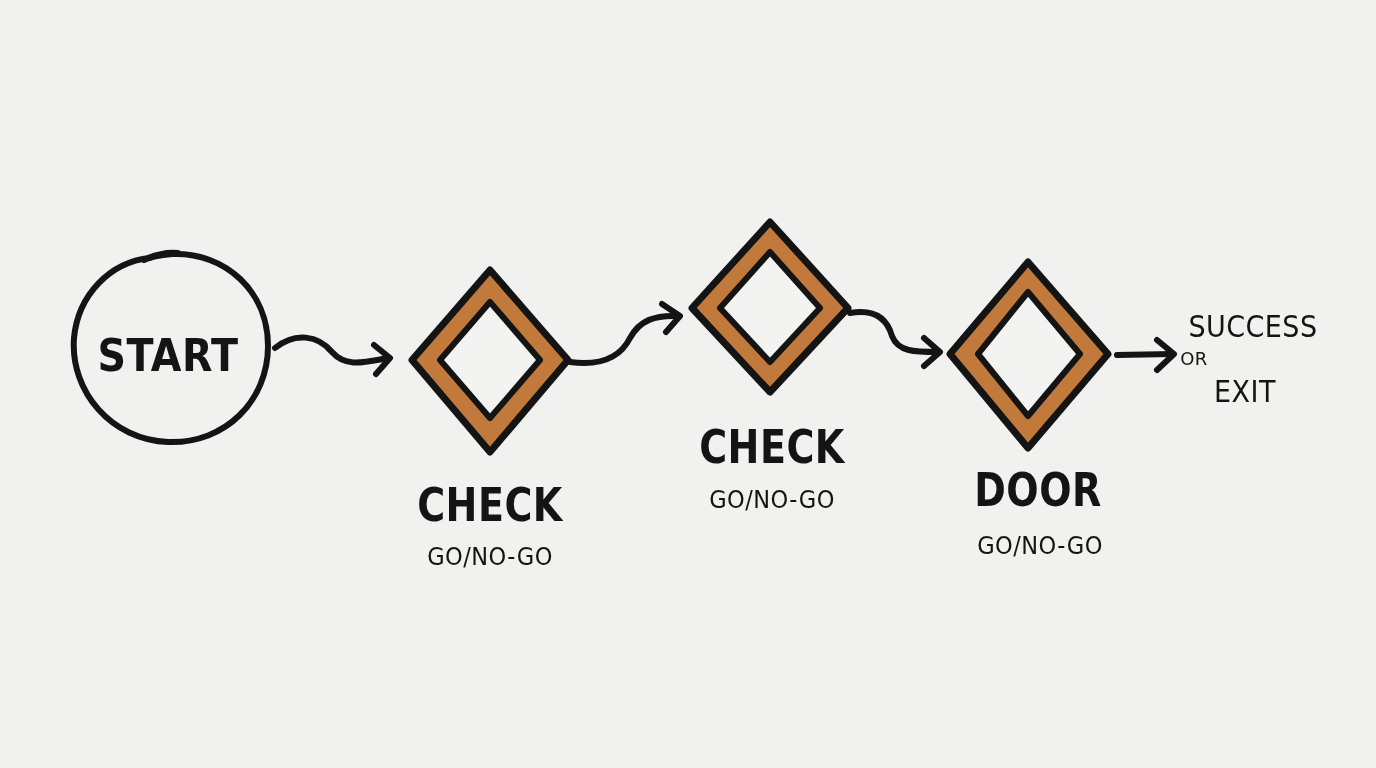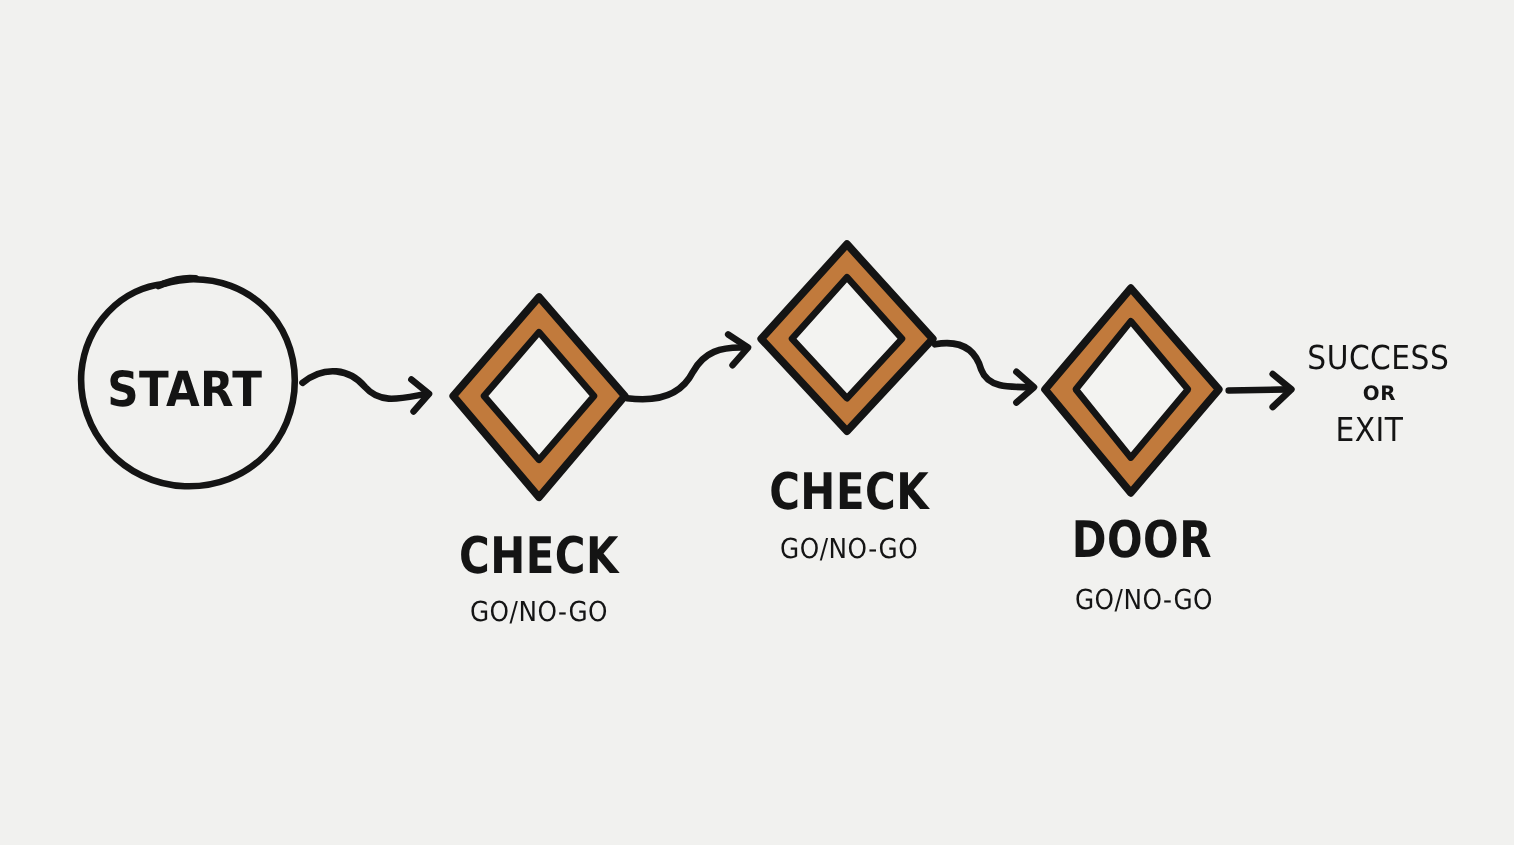--- a/index.html
+++ b/index.html
@@ -107,15 +107,15 @@
   <div class="lbl big" style="left:490px; top:505px;">CHECK</div>
   <div class="lbl sub" style="left:490px; top:556px;">GO/NO-GO</div>
 
   <div class="lbl big" style="left:772px; top:447px;">CHECK</div>
   <div class="lbl sub" style="left:772px; top:499px;">GO/NO-GO</div>
 
   <div class="lbl big" style="left:1038px; top:490px;">DOOR</div>
   <div class="lbl sub" style="left:1040px; top:545px;">GO/NO-GO</div>
 
   <div class="lbl out" style="left:1253px; top:326px;">SUCCESS</div>
-  <div class="lbl or" style="left:1254px; top:358px;font-weight:bold;">OR</div>
+  <div class="lbl or" style="left:1194px; top:358px;">OR</div>
   <div class="lbl out" style="left:1245px; top:391px;">EXIT</div>
 </div>
 
 </body></html>

